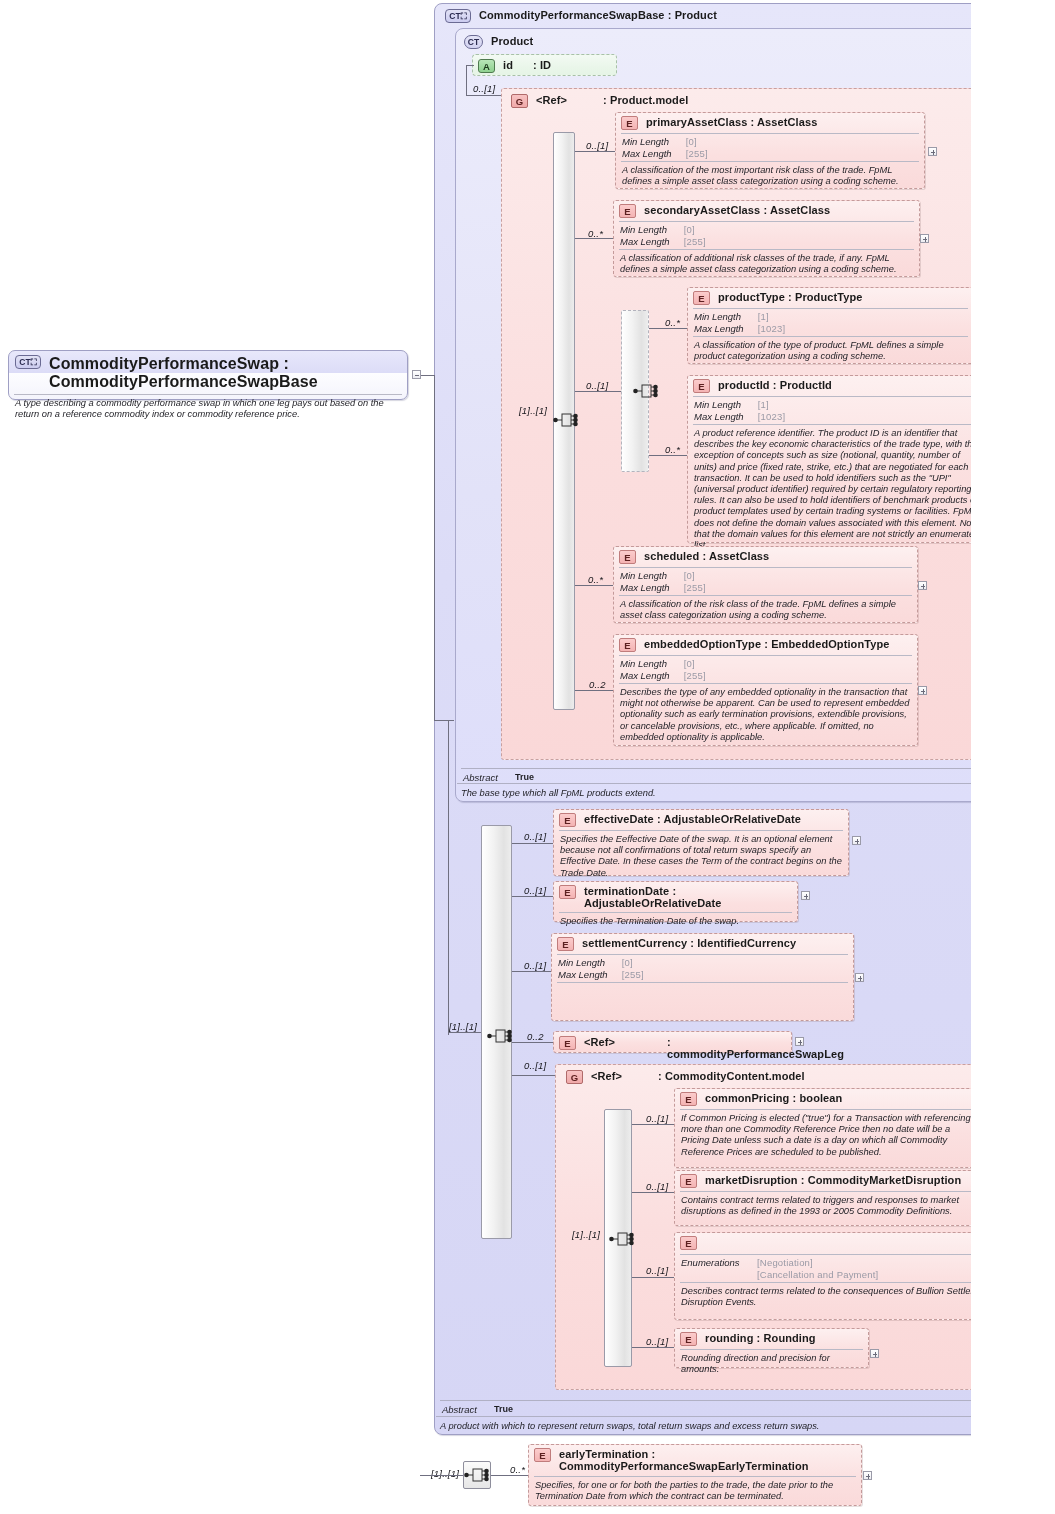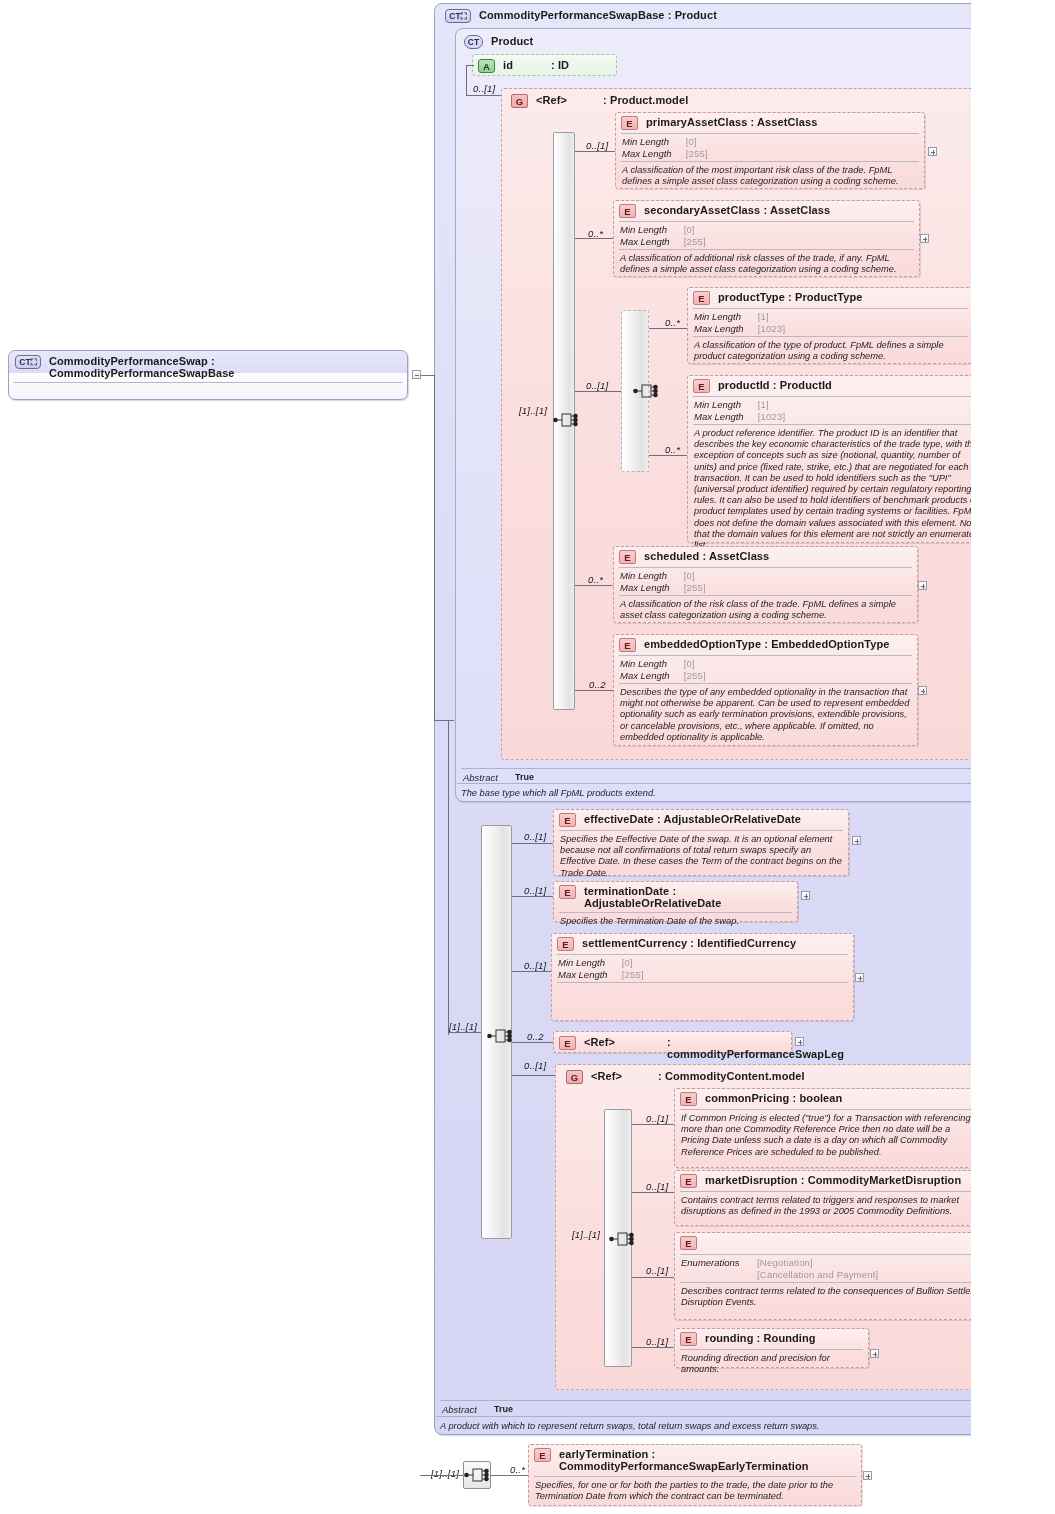--- a/index.html
+++ b/index.html
@@ -233,21 +233,21 @@
     <span class="k">Abstract</span>
     <span class="v">True</span>
   </div>
   <div class="abs" style="left:457px; top:783px; width:542px; height:1px; background:#b0b0c4;"></div>
   <div class="doc abs" style="left:455px; top:785px; width:544px;">The base type which all FpML products extend.</div>
 
   <div class="attr node abs" style="left:472px; top:54px; width:145px; height:22px;">
     <div class="node-hdr" style="padding:4px 6px 3px 5px;">
       <span class="badge a">A</span>
       <span class="nm">id</span>
-      <span class="nm" style="margin-left:38px;">: ID</span>
+      <span class="nm" style="margin-left:20px;">: ID</span>
     </div>
   </div>
 
   <div class="ln v abs" style="left:466px; top:65px; height:30px;"></div>
   <div class="ln h abs" style="left:466px; top:65px; width:8px;"></div>
   <div class="card abs" style="left:473px; top:83px;">0..[1]</div>
 
   <div class="grp-box abs" style="left:501px; top:88px; width:505px; height:672px;"></div>
   <div class="node-hdr abs" style="left:506px; top:91px; width:490px;">
     <span class="badge g">G</span>
@@ -445,23 +445,24 @@
     <div class="sep"></div>
     <div class="doc">Describes the type of any embedded optionality in the transaction that might not otherwise be apparent. Can be used to represent embedded optionality such as early termination provisions, extendible provisions, or cancelable provisions, etc., where applicable. If omitted, no embedded optionality is applicable.</div>
   </div>
   <div class="ln h abs" style="left:575px; top:690px; width:38px;"></div>
   <div class="card abs" style="left:589px; top:679px;">0..2</div>
   <div class="exp plus abs" style="left:918px; top:686px;"></div>
 
   <div class="stand abs" style="left:8px; top:350px; width:400px; height:50px;">
     <div class="node-hdr" style="padding:4px 6px 3px 6px;">
       <span class="badge ct">CT⛶</span>
-      <span class="nm" style="font-size:11px;">CommodityPerformanceSwap : CommodityPerformanceSwapBase</span>
-    </div>
-    <div class="sep"></div>
+      <span class="nm" style="font-size:16px;">CommodityPerformanceSwap : CommodityPerformanceSwapBase</span>
+    </div>
+    <div class="sep"></div>
+    <div class="doc">A type describing a commodity performance swap in which one leg pays out based on the return on a reference commodity index or commodity reference price.</div>
   </div>
 
   <div class="exp abs" style="left:412px; top:370px;"></div>
   <div class="ln h abs" style="left:421px; top:375px; width:14px;"></div>
   <div class="ln v abs" style="left:434px; top:375px; height:345px;"></div>
   <div class="ln h abs" style="left:434px; top:720px; width:20px;"></div>
   <div class="ln v abs" style="left:434px; top:410px; height:1px;"></div>
 
   <div class="seqbar abs" style="left:481px; top:825px; width:31px; height:414px;"></div>
   <div class="card abs" style="left:449px; top:1021px;">[1]..[1]</div>

